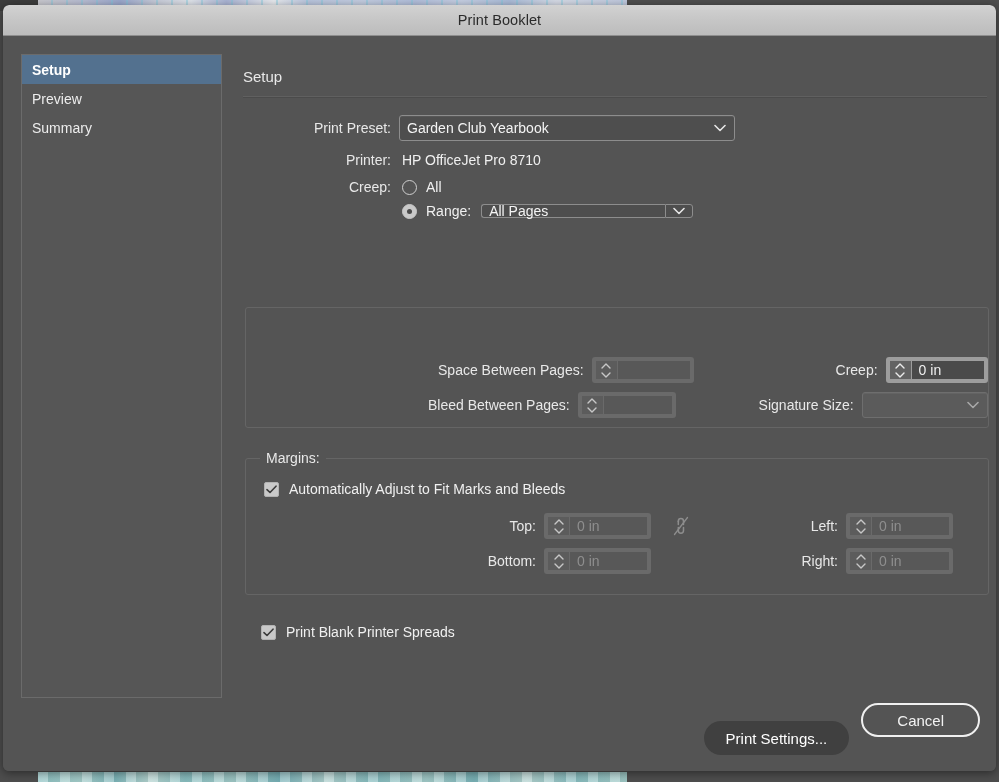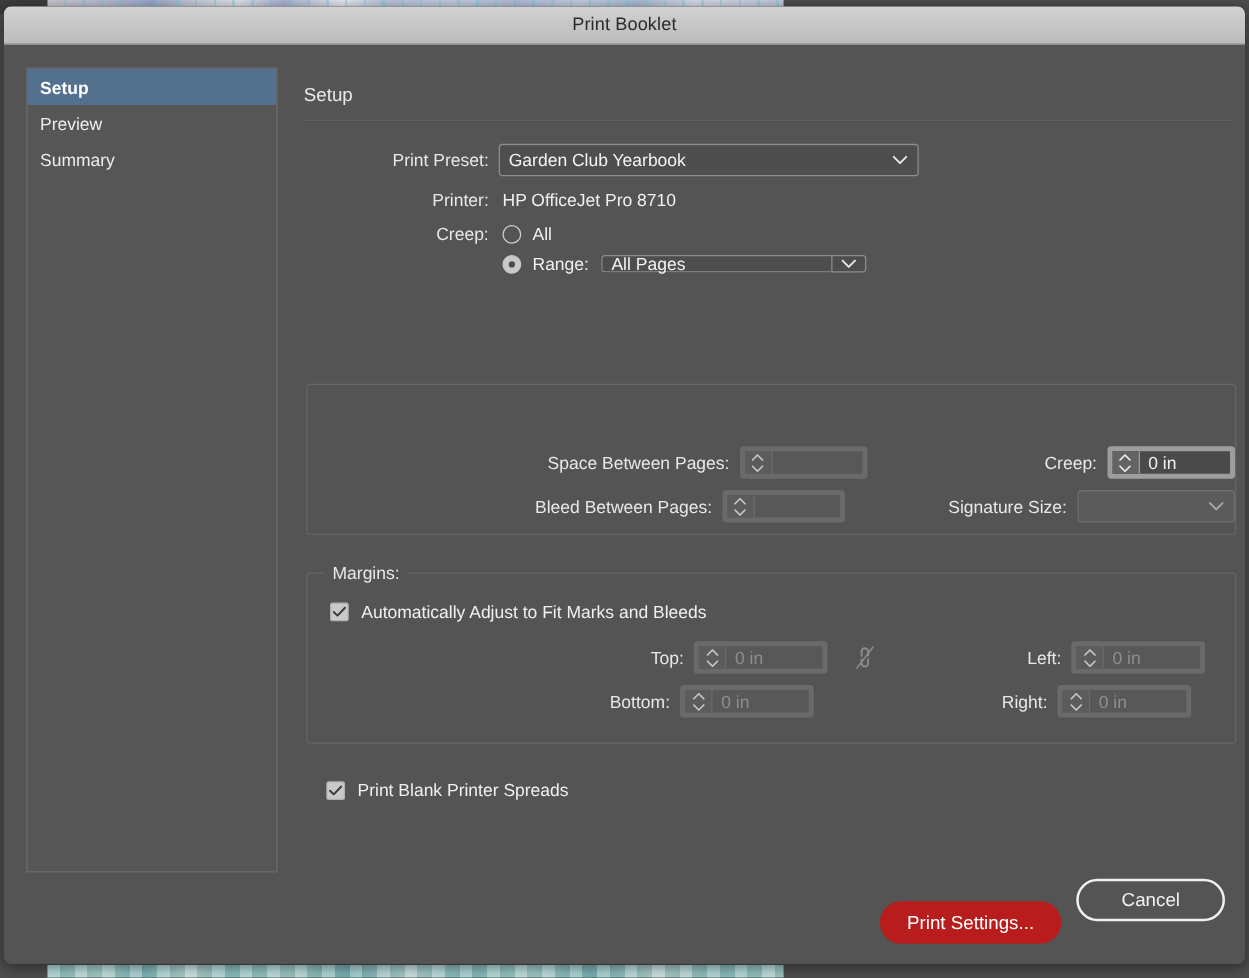--- a/index.html
+++ b/index.html
@@ -345,21 +345,21 @@
     border-radius: 17px;
     display: flex;
     align-items: center;
     justify-content: center;
     padding: 0 22px;
     font-size: 15px;
     box-sizing: border-box;
     white-space: nowrap;
   }
   .btn.primary {
-    background: #b91c1c;
+    background: #404040;
     color: #ffffff;
     border: none;
     margin-top: 36px;
   }
   .btn.plain {
     background: #545454;
     color: #f2f2f2;
     border: 2px solid #f0f0f0;
   }
   .btn.default {
@@ -511,21 +511,21 @@
 
         <div style="position:absolute; left:18px; top:22px; display:flex; align-items:center; gap:10px;">
           <span class="checkbox">
             <svg width="11" height="9" viewBox="0 0 11 9">
                 <path d="M1 4.6 L4 7.5 L10 1.2" fill="none" stroke="#3b3b3b" stroke-width="1.6" stroke-linecap="round" stroke-linejoin="round"></path>
               </svg>
           </span>
           <span class="val">Automatically Adjust to Fit Marks and Bleeds</span>
         </div>
 
-        <div style="position:absolute; left:11px; top:54px; width:100%; display:flex; align-items:center;">
+        <div style="position:absolute; left:0; top:54px; width:100%; display:flex; align-items:center;">
           <div class="lbl" style="width:290px;">Top:</div>
           <div class="numfield disabled" style="width:107px; margin-left:8px;">
             <div class="stepper">
               <svg width="10" height="6" viewBox="0 0 10 6">
                   <path d="M1 5 L5 1 L9 5" fill="none" stroke="#c7c7c7" stroke-width="1.4" stroke-linecap="round" stroke-linejoin="round"></path>
                 </svg>
               <svg width="10" height="6" viewBox="0 0 10 6">
                   <path d="M1 1 L5 5 L9 1" fill="none" stroke="#c7c7c7" stroke-width="1.4" stroke-linecap="round" stroke-linejoin="round"></path>
                 </svg>
             </div>

